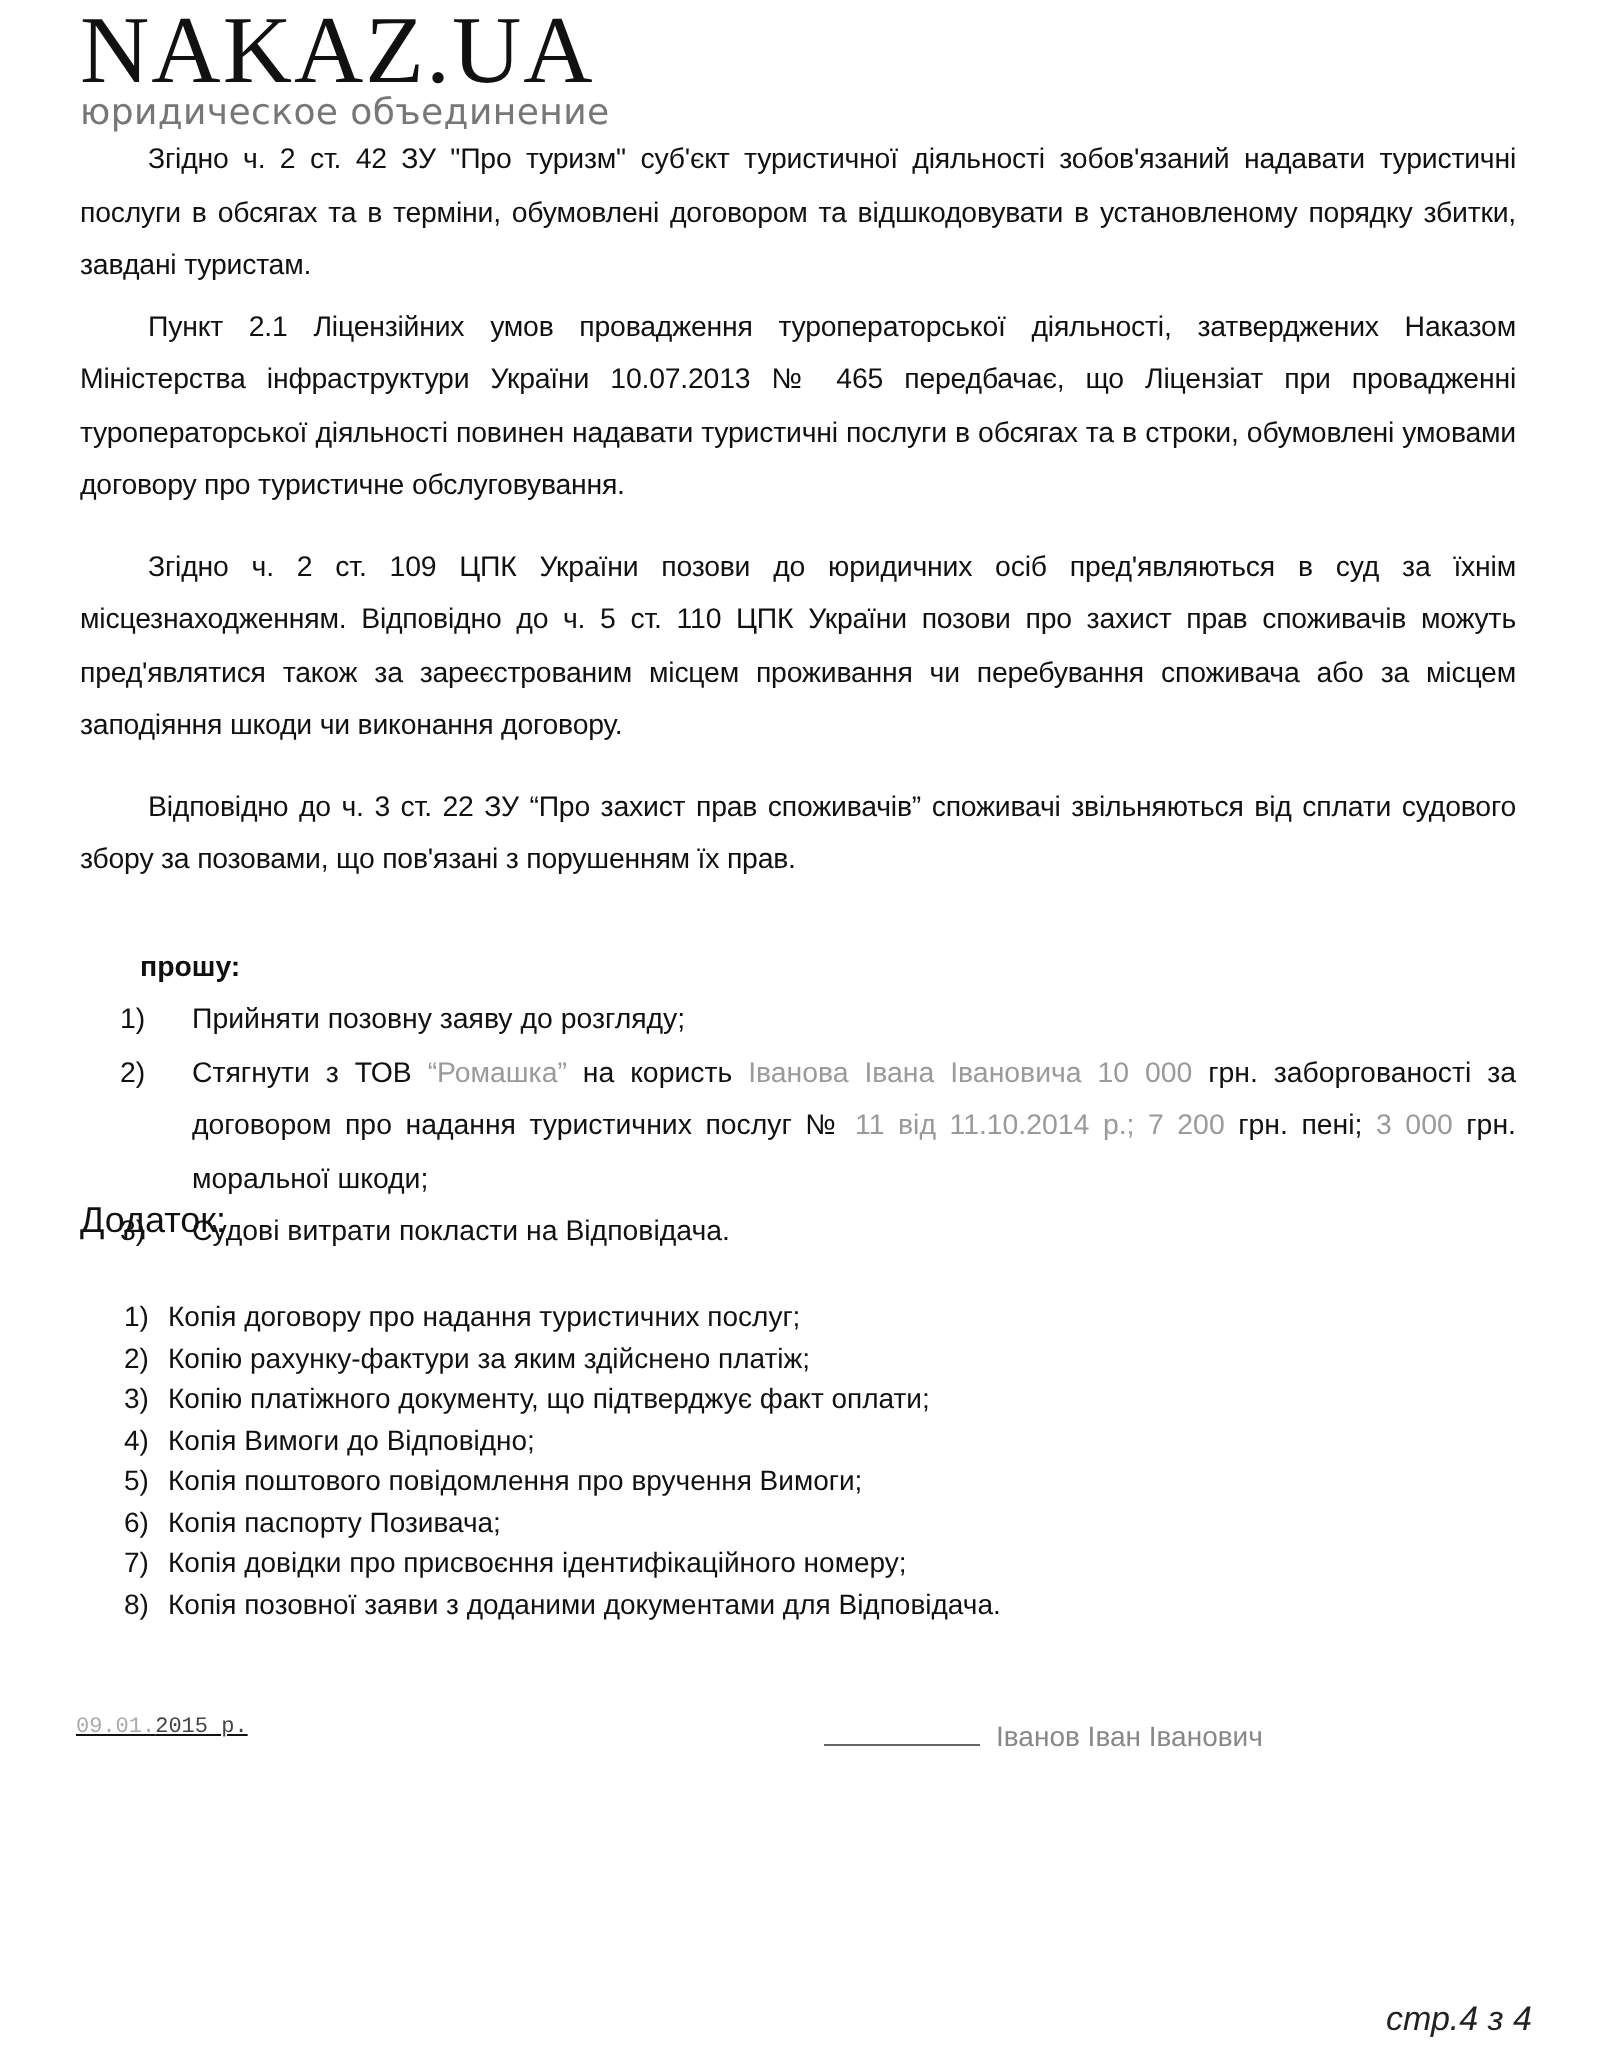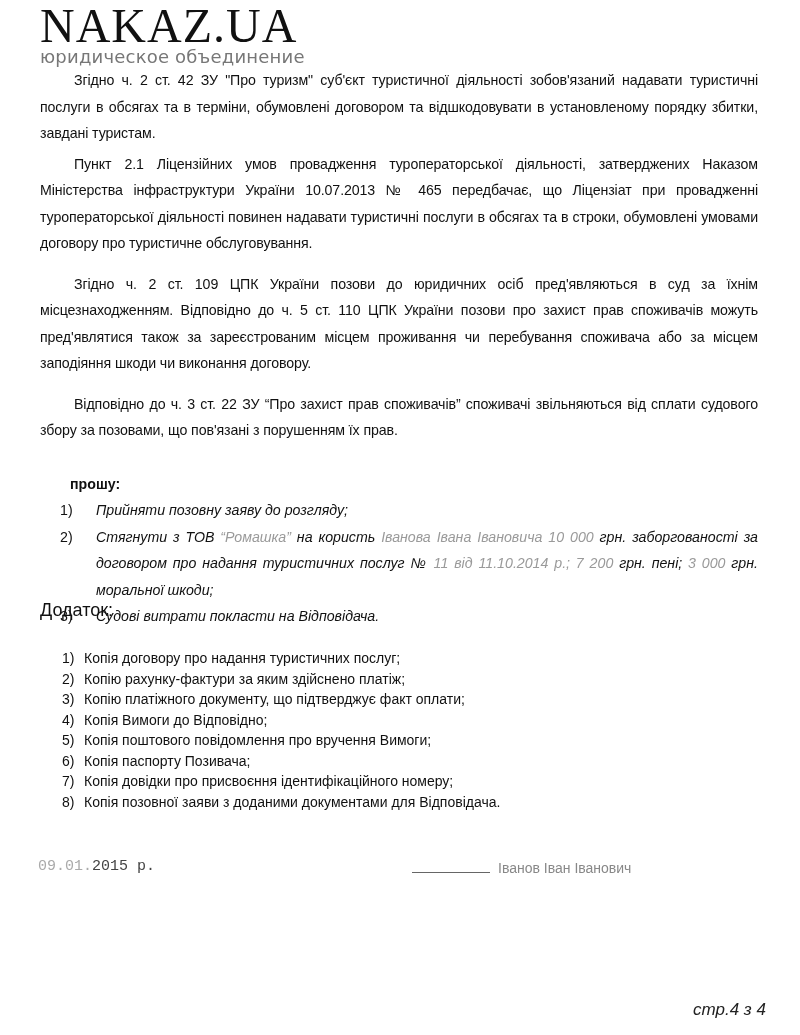--- a/index.html
+++ b/index.html
@@ -8,26 +8,26 @@
   .logo-title { font-family:"Liberation Serif", serif; font-size:48px; letter-spacing:1px; color:#111; line-height:44px; }
   .logo-sub { font-family:"DejaVu Sans", sans-serif; font-size:18px; color:#777; margin-top:-2px; letter-spacing:0.2px; }
   .body-text { position:absolute; left:40px; width:718px; font-size:14.2px; line-height:26.5px; text-align:justify; letter-spacing:-0.1px; }
   .para { text-indent:34px; margin:0; }
   .gap { height:14px; }
   .gray { color:#9a9a9a; }
   .ask { position:absolute; left:70px; top:476px; font-size:14.2px; font-weight:bold; }
   .claim-list { position:absolute; left:40px; top:497px; width:718px; font-size:14.2px; line-height:26.5px; }
   .claim { display:flex; margin:0; }
   .claim .num { width:36px; flex:none; text-align:left; padding-left:20px; box-sizing:content-box; }
-  .claim .txt { flex:1; text-align:justify;font-style:italic; }
+  .claim .txt { flex:1; text-align:justify; }
   .annex-label { position:absolute; left:40px; top:600px; font-size:18px; }
   .annex-list { position:absolute; left:62px; top:648px; font-size:14px; line-height:20.5px; font-family:"Liberation Sans", sans-serif; }
   .annex-item { display:flex; }
   .annex-item .num { width:22px; flex:none; }
-  .date { position:absolute; left:38px; top:858px; font-family:"Liberation Mono", monospace; font-size:15px; }
+  .date { position:absolute; left:38px; top:858px; font-family:"Liberation Mono", monospace; font-size:11px;text-decoration:underline; }
   .date .d1 { color:#aaa; }
   .date .d2 { color:#444; }
   .sign { position:absolute; left:412px; top:858px; font-size:14px; color:#888; }
   .sign-line { display:inline-block; width:78px; border-bottom:1px solid #666; margin-right:8px; vertical-align:baseline; height:14px; }
   .page-num { position:absolute; left:693px; top:1000px; font-size:17px; font-style:italic; color:#222; }
 </style>
 </head>
 <body>
 
 <div class="logo">

